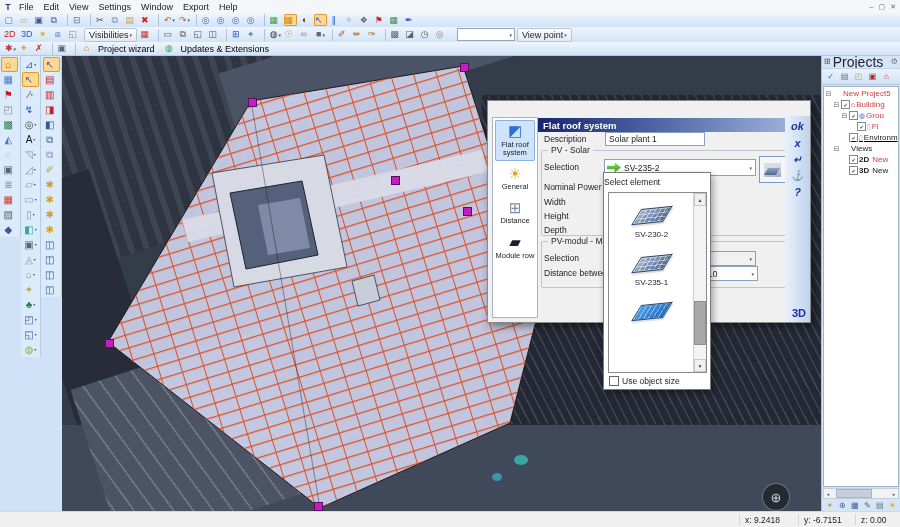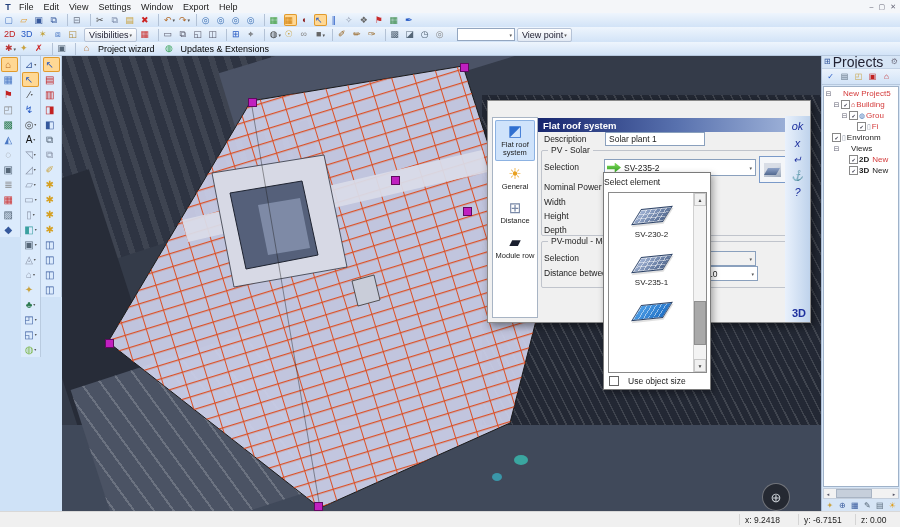--- a/index.html
+++ b/index.html
@@ -116,21 +116,21 @@
   .garrow{width:14px;height:10px;margin:0 3px 0 2px;background:linear-gradient(#7ed95a,#2f9e1f);
           clip-path:polygon(0 32%,55% 32%,55% 0,100% 50%,55% 100%,55% 68%,0 68%)}
   .picbtn{position:absolute;left:271px;top:55px;width:25px;height:25px;background:#f4f6f9;
           border:1px solid #7a9ac9;display:flex;align-items:center;justify-content:center}
   .picimg{width:17px;height:14px;background:linear-gradient(160deg,#d8dde6 40%,#9aa7ba);position:relative;overflow:hidden}
   .picimg::after{content:"";position:absolute;left:2px;top:5px;width:12px;height:7px;transform:skewX(-30deg);
           background:linear-gradient(#8fa3c8,#51688f)}
   .dlg-side{position:absolute;right:0;top:15px;width:25px;bottom:0;
             background:linear-gradient(90deg,#e9f1fc,#bfd3ec);display:flex;flex-direction:column;align-items:center;
             padding-top:4px;gap:5px}
-  .sbtn{color:#1d2f9e;font-weight:normal;font-style:italic;font-size:11px;line-height:1.1}
+  .sbtn{color:#1d2f9e;font-weight:bold;font-style:italic;font-size:11px;line-height:1.1}
   .sbtn.small{font-size:10px}
   .dlg-3d{position:absolute;right:4px;bottom:3px;color:#1d2f9e;font-weight:bold;font-size:11px}
 
   
   .popup{position:absolute;left:603px;top:172px;width:106px;height:216px;background:#fff;
          border:1px solid #7a7a7a;box-shadow:2px 3px 7px rgba(0,0,0,.35);z-index:70;font-size:8px;color:#222}
   .popup-title{padding:4px 0 0 0;font-size:8.5px}
   .plist{position:absolute;left:4px;top:19px;width:97px;height:179px;border:1px solid #8a8a8a;background:#fff;overflow:hidden}
   .plist-items{position:absolute;left:0;top:0;right:12px;padding-top:9px}
   .pitem{display:flex;flex-direction:column;align-items:center;margin-bottom:11px}
@@ -143,21 +143,21 @@
   .pitem.bright .pv3d{background-image:repeating-linear-gradient(90deg,rgba(255,255,255,.5) 0 1px,transparent 1px 5px),
                          linear-gradient(120deg,#4fa0e8,#1f6fc4)}
   .pitem-lb{font-size:8px}
   .pscroll{position:absolute;right:0;top:0;bottom:0;width:12px;background:#f3f3f3;border-left:1px solid #d0d0d0;
            display:flex;flex-direction:column}
   .parrow{height:11px;background:#f0f0f0;border:1px solid #c8c8c8;font-size:5px;color:#444;
           display:flex;align-items:center;justify-content:center}
   .parrow.up::before{content:"▲"}.parrow.dn::before{content:"▼"}
   .ptrack{flex:1;position:relative}
   .pthumb{position:absolute;left:0;right:0;top:62%;height:42px;background:#a9a9a9;border:1px solid #8f8f8f}
-  .pchk{position:absolute;left:5px;bottom:3px;display:flex;align-items:center;gap:9px;font-size:8.5px}
+  .pchk{position:absolute;left:5px;bottom:3px;display:flex;align-items:center;gap:3px;font-size:8.5px}
   .pchk .box{width:8px;height:8px;border:1px solid #666;background:#fff}
 </style>
 </head>
 <body>
 
 <div class="menubar">
   <span class="app-logo">T</span>
   <span style="display:flex">
 
   <span class="menu-item"><span>File</span></span>
@@ -715,21 +715,21 @@
       </div>
 
       <div class="trow" style="padding-left: 25px;">
         <span class="texp" style="visibility: hidden;"></span>
         <span class="tchk" style="visibility: visible;"></span>
         <span class="tico" style="color: rgb(138, 147, 166);">▯</span>
         <span class="tlbl" style="color: rgb(212, 59, 59);">Fi</span>
 
       </div>
 
-      <div class="trow" style="">
+      <div class="trow" style="padding-left: 17px; text-decoration: underline;">
         <span class="texp" style="visibility: hidden;"></span>
         <span class="tchk" style="visibility: visible;"></span>
         <span class="tico" style="color: rgb(138, 147, 166);">▯</span>
         <span class="tlbl" style="color: rgb(34, 34, 34);">Environm</span>
 
       </div>
 
       <div class="trow" style="padding-left: 9px;">
         <span class="texp" style="visibility: visible;"></span>
         <span class="tchk" style="visibility: hidden;"></span>

